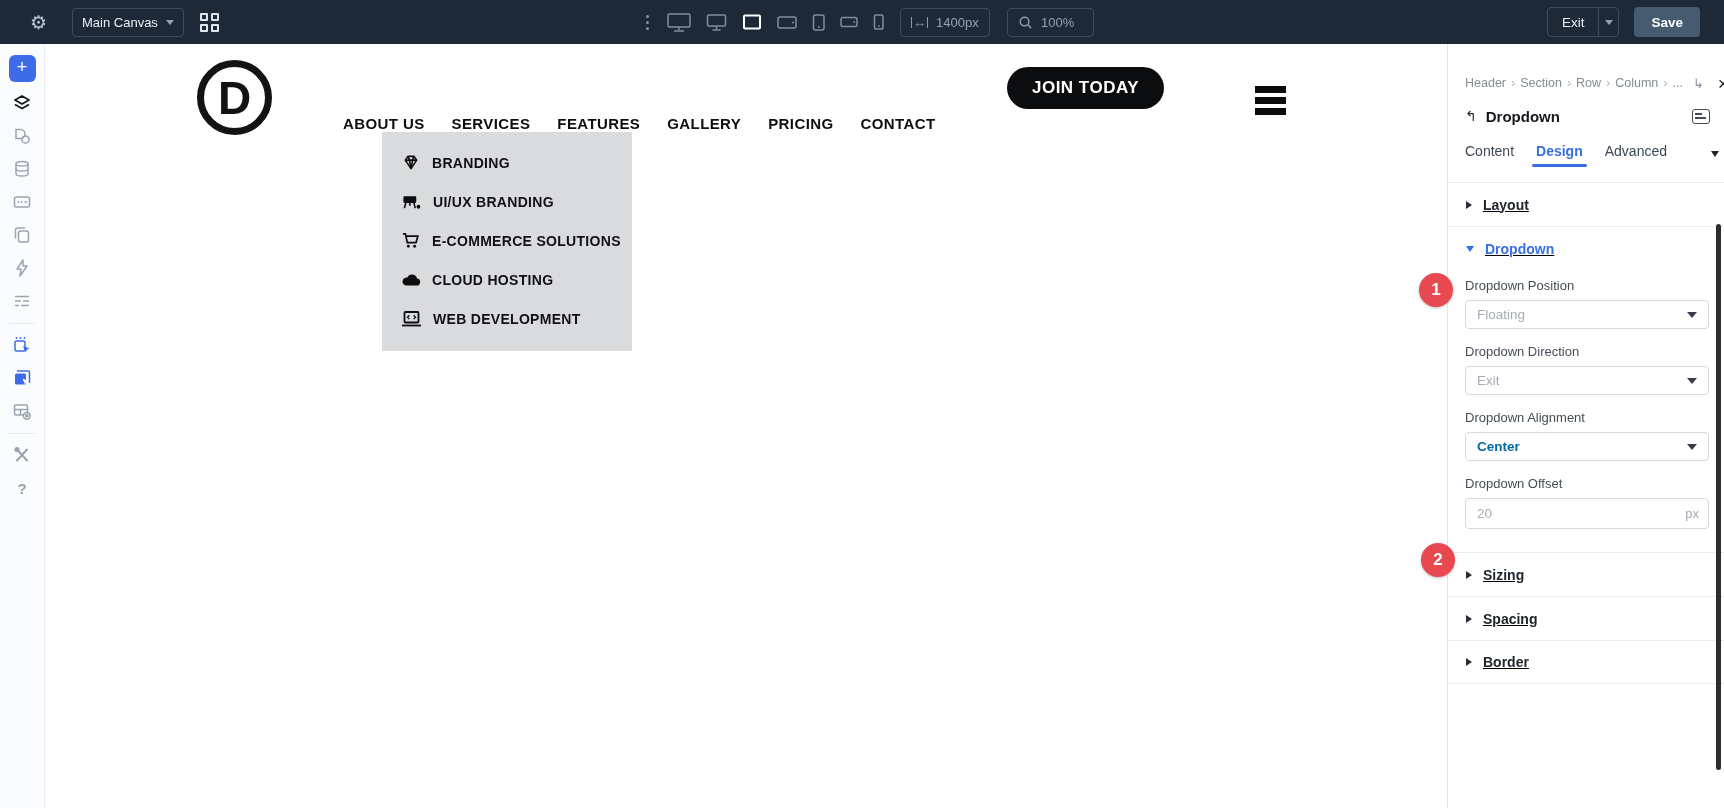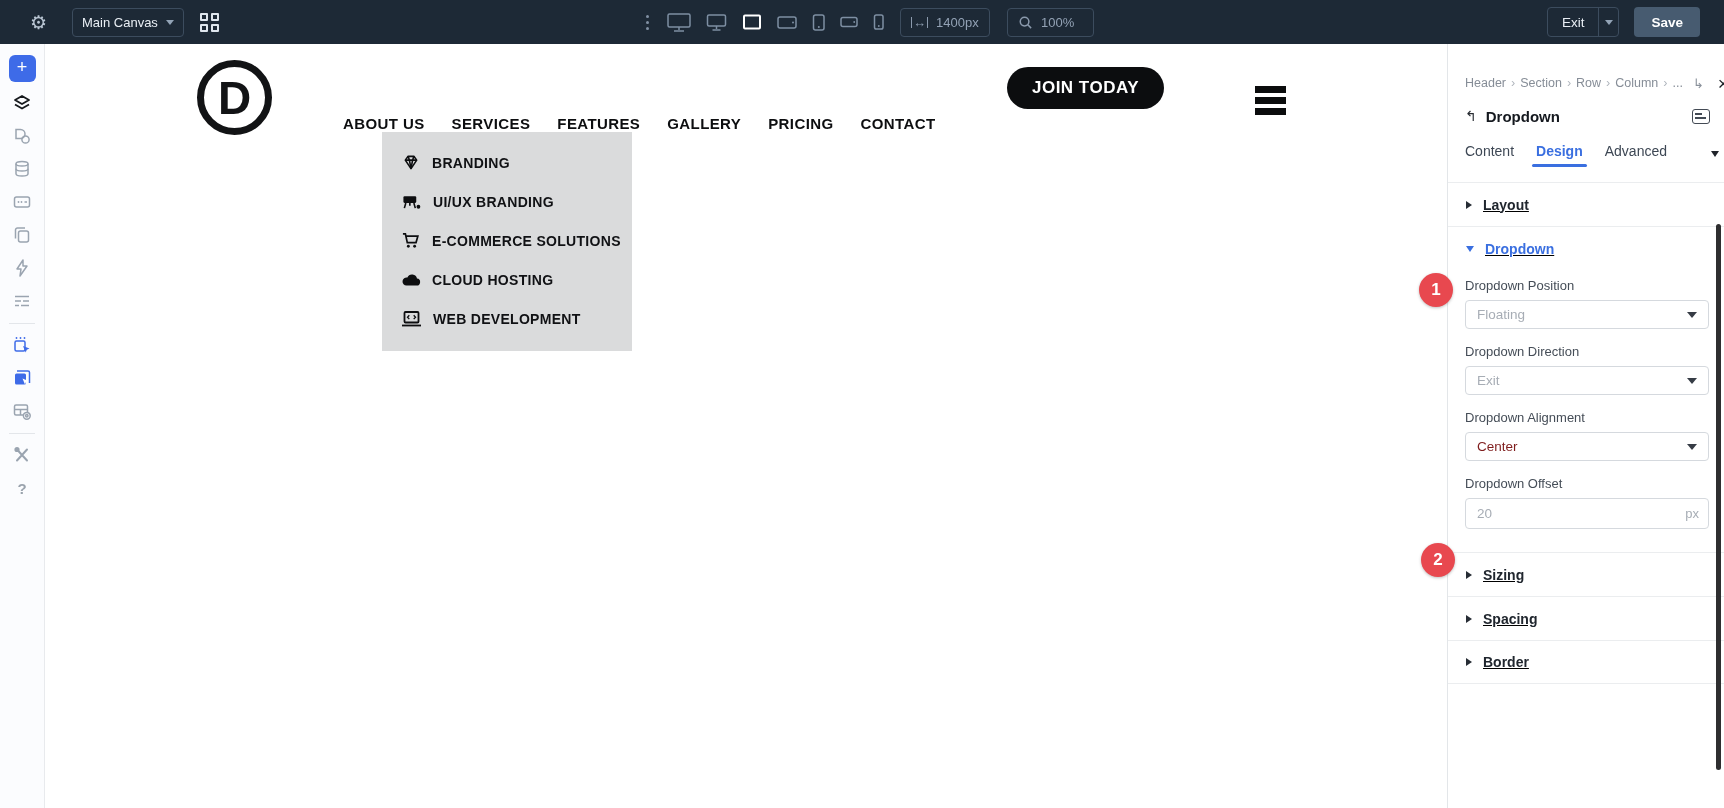--- a/index.html
+++ b/index.html
@@ -115,21 +115,21 @@
     border-top:6px solid #3a6fe0; }
   .acc.open .lbl { color:#3a6fe0; }
   .acc.last { border-bottom:1px solid #ebedef; }
 
   .fields { padding:8px 15px 8px 17px; }
   .field { margin-bottom:15px; }
   .field .flabel { font-size:13px; color:#454d57; margin-bottom:7px; }
   .fselect { height:29px; border:1px solid #d5d9de; border-radius:4px; display:flex; align-items:center;
     padding:0 11px; cursor:pointer; }
   .fselect .val { flex:1; font-size:13.5px; color:#a7adb5; }
-  .fselect .val.set { color:#7f1d1d; }
+  .fselect .val.set { color:#0369a1;font-weight:bold; }
   .sel-caret { width:0; height:0; border-left:5px solid transparent; border-right:5px solid transparent;
     border-top:6px solid #363c45; }
   .finput { position:relative; }
   .finput input { width:100%; height:31px; border:1px solid #d5d9de; border-radius:4px;
     padding:0 30px 0 11px; font-size:13.5px; color:#a7adb5; outline:none; font-family:inherit; }
   .finput .suffix { position:absolute; right:10px; top:8px; font-size:13px; color:#a7adb5; }
 
   .pscroll { position:absolute; right:3px; top:180px; width:5px; height:546px; background:#2e2e30;
     border-radius:3px; cursor:grab; }
 

